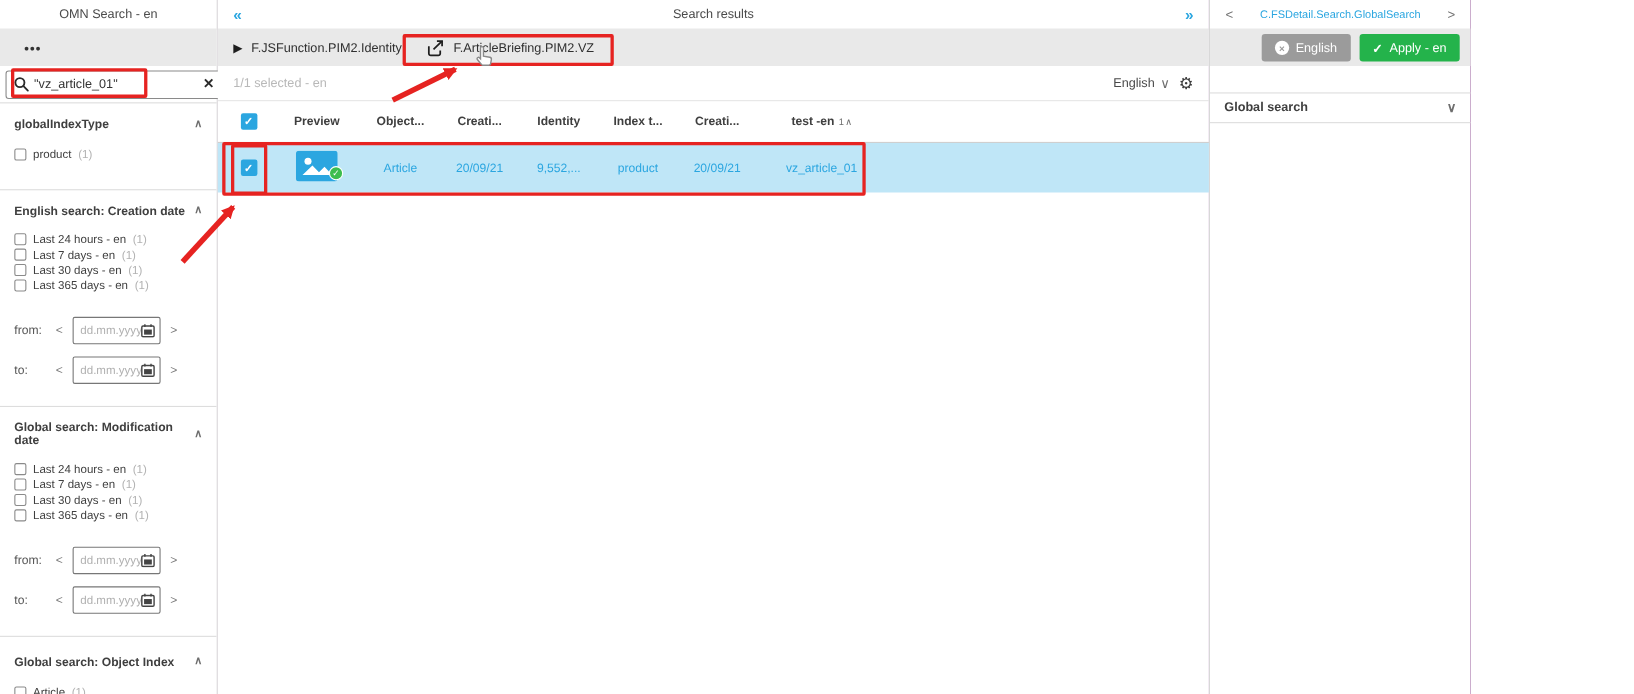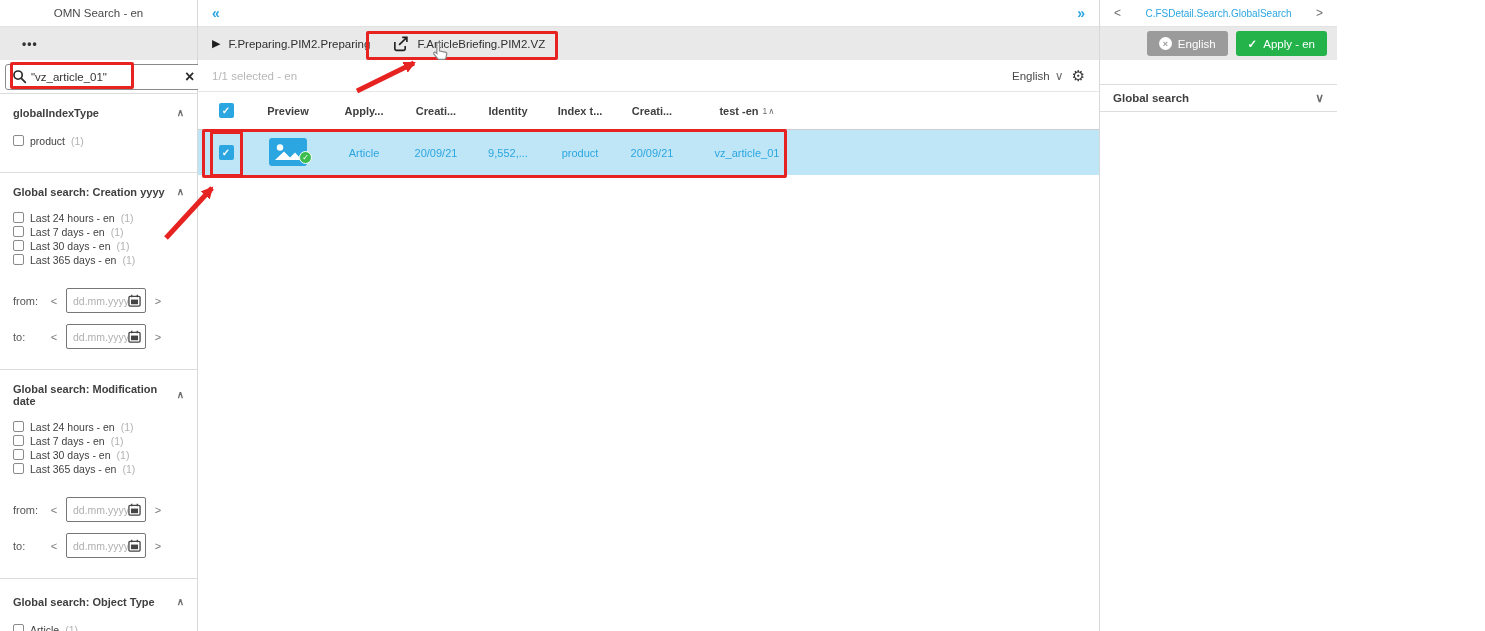--- a/index.html
+++ b/index.html
@@ -110,21 +110,21 @@
         <span class="chev">∧</span>
       </div>
       <label class="chk chk-first">
         <span class="box"></span>
         <span class="lbl">product</span>
         <span class="cnt">(1)</span>
       </label>
       <div class="divider" style="margin-top:24px;"></div>
 
       <div class="sec-head">
-        <span>Global search: Creation yyyy</span>
+        <span>English search: Creation date</span>
         <span class="chev">∧</span>
       </div>
       <div style="margin-top:13px;">
         <label class="chk">
           <span class="box"></span>
           <span class="lbl">Last 24 hours - en</span>
           <span class="cnt">(1)</span>
         </label>
         <label class="chk">
           <span class="box"></span>
@@ -222,41 +222,42 @@
             <line x1="4" y1="0.8" x2="4" y2="3.5" stroke="#444" stroke-width="1.4"></line>
             <line x1="10" y1="0.8" x2="10" y2="3.5" stroke="#444" stroke-width="1.4"></line>
             <rect x="3.2" y="6" width="7.6" height="5" fill="#444"></rect>
           </svg>
         </span>
         <span class="step">&gt;</span>
       </div>
       <div class="divider"></div>
 
       <div class="sec-head" style="margin-top:17px;">
-        <span>Global search: Object Type</span>
+        <span>Global search: Object Index</span>
         <span class="chev">∧</span>
       </div>
       <label class="chk chk-first">
         <span class="box"></span>
         <span class="lbl">Article</span>
         <span class="cnt">(1)</span>
       </label>
     </div>
   </div>
 
   <div class="main">
     <div class="panel-top m-top">
+      <span class="title">Search results</span>
       <span class="edge l blue">«</span>
       <span class="edge r blue">»</span>
     </div>
 
     <div class="graybar m-toolbar">
       <button class="tool-btn">
         <span class="play">▶</span>
-        <span>F.Preparing.PIM2.Preparing</span>
+        <span>F.JSFunction.PIM2.Identity</span>
       </button>
       <button class="tool-btn">
         <svg width="17" height="16" viewBox="0 0 18 17">
           <path d="M3 6.5 v7 a1.8 1.8 0 0 0 1.8 1.8 h7.4 a1.8 1.8 0 0 0 1.8 -1.8 v-3" fill="none" stroke="#1e1e1e" stroke-width="1.7"></path>
           <line x1="7.5" y1="9.5" x2="15.5" y2="1.8" stroke="#1e1e1e" stroke-width="1.7"></line>
           <polyline points="10.8,1.5 15.8,1.5 15.8,6.5" fill="none" stroke="#1e1e1e" stroke-width="1.7"></polyline>
         </svg>
         <span>F.ArticleBriefing.PIM2.VZ</span>
       </button>
     </div>
@@ -270,21 +271,21 @@
       <span class="gear">⚙</span>
     </div>
 
     <div class="thead">
       <span class="cell c-check">
           <span class="cb">
             <span>✓</span>
           </span>
         </span>
       <span class="cell c-prev">Preview</span>
-      <span class="cell c">Apply...</span>
+      <span class="cell c">Object...</span>
       <span class="cell c">Creati...</span>
       <span class="cell c">Identity</span>
       <span class="cell c">Index t...</span>
       <span class="cell c">Creati...</span>
       <span class="cell c-test">
         <span>test -en</span>
         <span class="sort">
           <span>1</span>
           <span>∧</span>
         </span>

